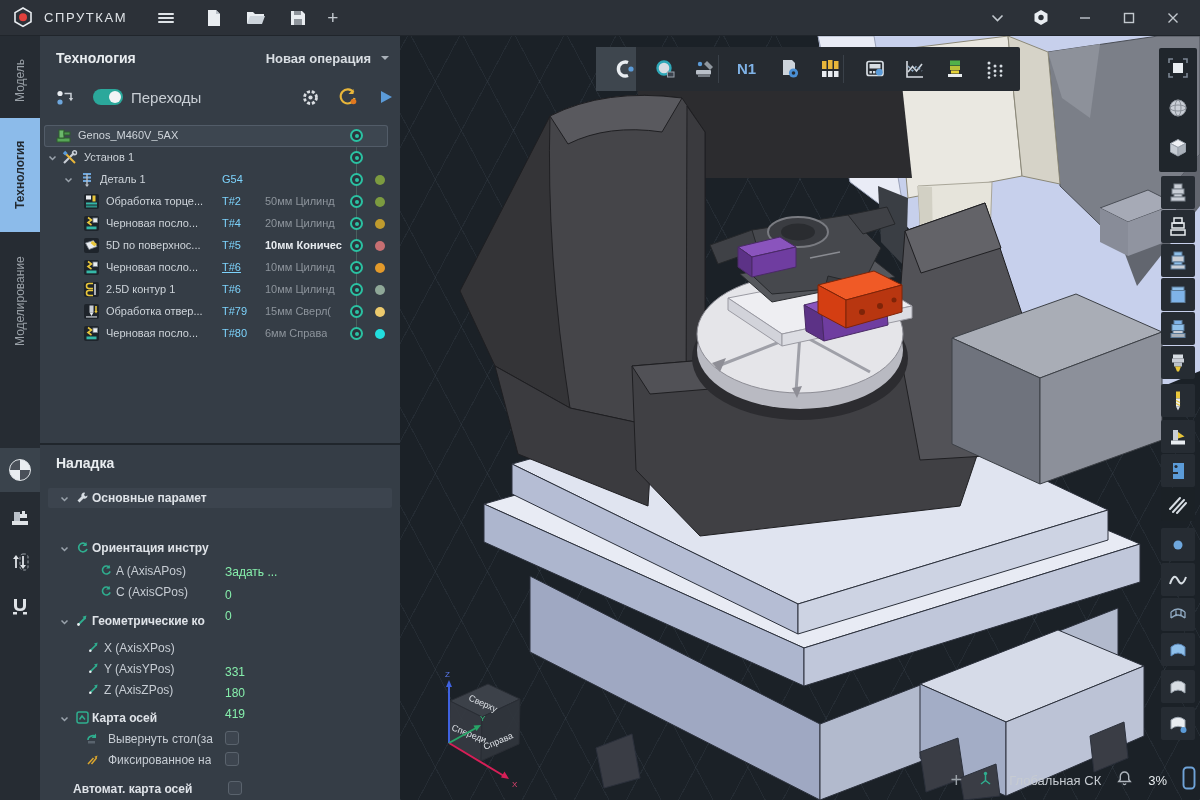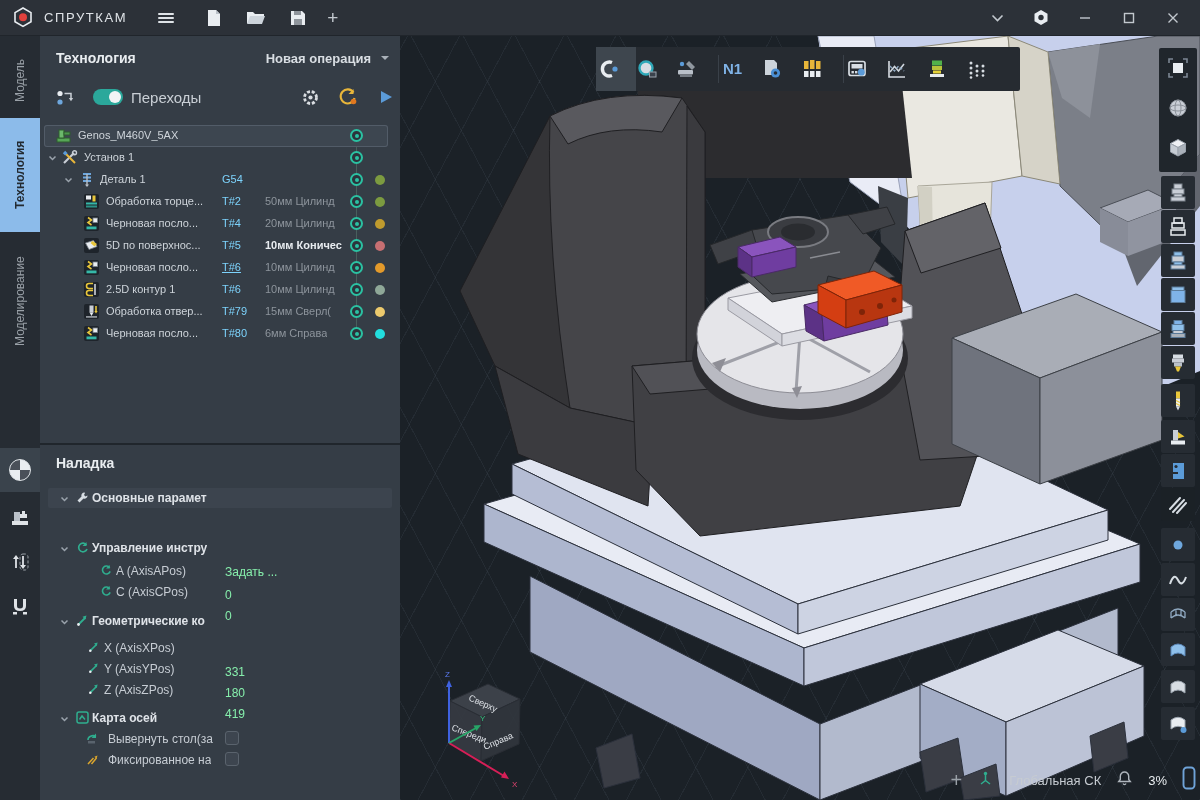--- a/index.html
+++ b/index.html
@@ -66,21 +66,21 @@
   .pcheck{position:absolute;left:177px;top:2px;width:14px;height:14px;background:#3d454f;
           border:1px solid #5a636d;border-radius:3px;box-sizing:border-box;}
   
   .viewport{position:absolute;left:400px;top:36px;width:800px;height:764px;background:#1b2127;overflow:hidden;
     background-image:
       repeating-linear-gradient(62deg, rgba(160,180,205,0.07) 0 1px, transparent 1px 46px),
       repeating-linear-gradient(-62deg, rgba(160,180,205,0.07) 0 1px, transparent 1px 46px);}
   .scene{position:absolute;left:0;top:0;z-index:1;}
   .vtoolbar{position:absolute;left:196px;top:11px;width:424px;height:44px;background:#262b31;
             display:flex;align-items:center;z-index:5;border-radius:2px;}
-  .vtb-slot{width:40px;height:44px;display:flex;align-items:center;justify-content:flex-start;}
+  .vtb-slot{width:40px;height:44px;display:flex;align-items:center;justify-content:flex-end;}
   .vtb-slot.sel{background:#3e464e;}
   .vtb-sep{width:1px;height:28px;background:#3a4149;margin:0 2px;}
   .rbtn{position:absolute;left:761px;width:34px;height:33px;background:#262c33;display:flex;
         align-items:center;justify-content:center;z-index:6;border-radius:2px;}
   .rbtn.dark{background:#1b2126;}
   .rgroup{position:absolute;left:759px;top:12px;width:38px;height:124px;background:#20262c;z-index:6;border-radius:2px;}
   .rgroup .cell{width:38px;height:40px;display:flex;align-items:center;justify-content:center;}
   .statusbar{position:absolute;right:4px;top:726px;height:36px;display:flex;align-items:center;gap:15px;z-index:8;}
   .sb-plus{font-size:20px;color:#9aa1a8;line-height:1;}
   .sb-cs{font-size:13px;color:#c6cbd1;}
@@ -395,21 +395,21 @@
       <span class="glabel">Основные парамет</span>
     </div>
     <div class="prow" style="top:502px">
       <span class="pchev"><svg width="9" height="9" viewBox="0 0 9 9">
             <path d="M1.5 2.5l3 3 3-3" stroke="#9aa3ac" stroke-width="1.5" fill="none"></path>
           </svg></span>
       <span class="gicon"><svg width="13" height="13" viewBox="0 0 13 13">
             <path d="M10.5 4A4.3 4.3 0 1 0 11 8" stroke="#2fae8f" stroke-width="1.7" fill="none"></path>
             <path d="M10.5 1v4h-4z" fill="#2fae8f"></path>
           </svg></span>
-      <span class="glabel">Управление инстру</span>
+      <span class="glabel">Ориентация инстру</span>
       <span class="pvalue">Задать ...</span>
     </div>
     <div class="prow" style="top:525px">
       <span class="sicon" style="left:52px"><svg width="12" height="12" viewBox="0 0 13 13">
             <path d="M10.5 4A4.3 4.3 0 1 0 11 8" stroke="#2fae8f" stroke-width="1.7" fill="none"></path>
             <path d="M10.5 1v4h-4z" fill="#2fae8f"></path>
           </svg></span>
       <span class="slabel" style="left:68px">A (AxisAPos)</span>
       <span class="pvalue">0</span>
     </div>
@@ -478,20 +478,24 @@
       <span class="slabel">Вывернуть стол(за</span>
       <span class="pcheck"></span>
     </div>
     <div class="prow" style="top:714px">
       <span class="sicon" style="left:38px"><svg width="13" height="13" viewBox="0 0 13 13">
             <path d="M2 11l5.5-6M5.5 11l5-6" stroke="#dba62e" stroke-width="1.5"></path>
             <path d="M11.5 2.5l-3.2 1.2 2.2 2z" fill="#dba62e"></path>
           </svg></span>
       <span class="slabel">Фиксированное на</span>
       <span class="pcheck"></span>
+    </div>
+    <div class="prow" style="top:743px">
+      <span class="glabel" style="left:25px">Автомат. карта осей</span>
+      <span class="pcheck" style="left:180px"></span>
     </div>
   </div>
 
   <div class="viewport">
 
     <svg class="scene" width="800" height="764" viewBox="0 0 800 764">
 
       <g>
         <path d="M418 0 L800 0 L800 335 L655 395 L556 242 L432 112 Z" fill="#c7d0ec"></path>
         <path d="M452 28 L610 255" stroke="#aab3d6" stroke-width="2" fill="none"></path>

